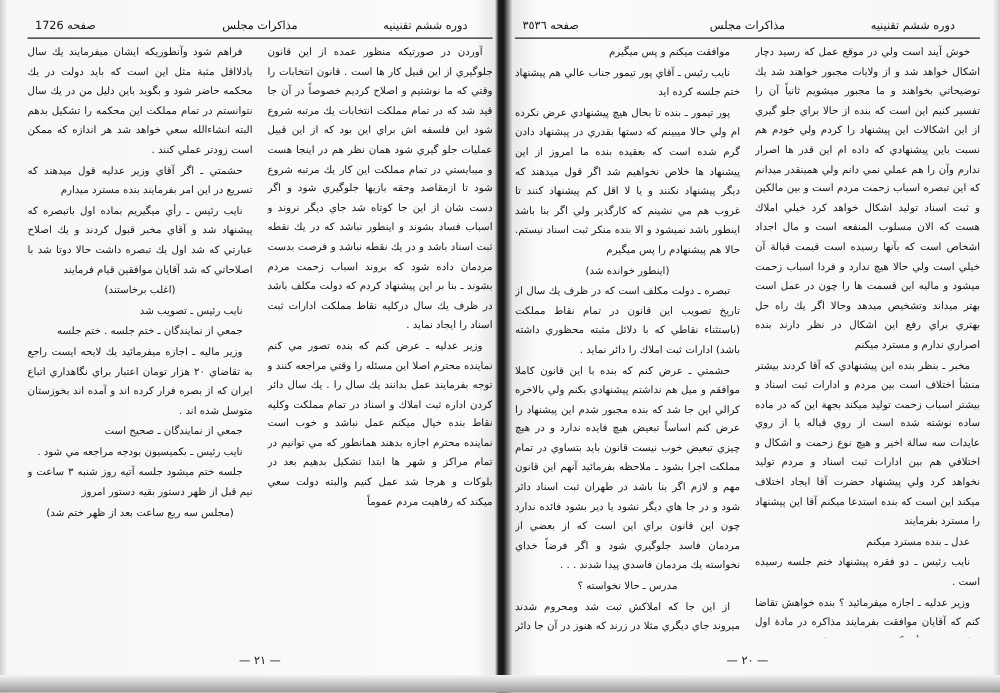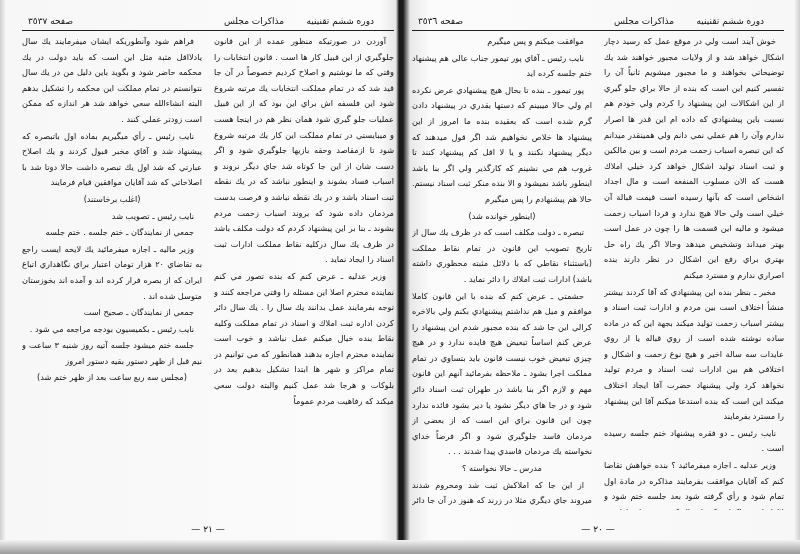--- a/index.html
+++ b/index.html
@@ -4,48 +4,49 @@
 <style>
   html,body{margin:0;padding:0;}
   body{width:800px;height:554px;background:#d9d9d9;overflow:hidden;position:relative;font-family:"DejaVu Sans",sans-serif;}
   .spread{position:absolute;left:0;top:0;width:800px;height:554px;background:linear-gradient(90deg,#cfcfcf 0,#f7f7f7 6px,#fbfbfb 380px,#e6e6e6 396px,#1a1a1a 399px,#1a1a1a 403px,#e8e8e8 410px,#fbfbfb 430px,#f7f7f7 794px,#cfcfcf 800px);}
   .page{position:absolute;top:0;height:540px;}
   .page.left{left:22px;width:372px;}
   .page.right{left:412px;width:372px;}
   .running-head{position:absolute;top:14px;left:0;right:0;height:16px;border-bottom:1.5px solid #222;direction:rtl;font-size:9px;color:#111;}
   .running-head span{position:absolute;top:2px;white-space:nowrap;}
   .rh-session{right:20px;}
-  .rh-title{left:50%;transform:translateX(-50%);margin-left:46px;}
+  .rh-title{left:50%;transform:translateX(-50%);}
   .rh-page{left:6px;}
   .cols{position:absolute;top:34px;left:0;right:0;bottom:30px;display:flex;flex-direction:row-reverse;gap:12px;}
   .col{flex:1;direction:rtl;text-align:justify;font-size:8.2px;line-height:15.6px;color:#151515;overflow:hidden;}
   .col p{margin:0 0 1px 0;text-indent:8px;}
   .col p.center{text-align:center;text-indent:0;}
   .col p.speaker{text-indent:8px;}
   .folio{position:absolute;bottom:6px;left:50%;transform:translateX(-50%);font-size:9px;color:#111;white-space:nowrap;}
   .bottom-shadow{position:absolute;left:0;right:0;bottom:0;height:14px;background:linear-gradient(180deg,#f3f3f3 0,#9a9a9a 100%);}
 </style>
 </head>
 <body>
 
 <div class="spread">
 
   <div class="page left">
     <div class="running-head">
       <span class="rh-session">دوره ششم تقنينيه</span>
       <span class="rh-title">مذاكرات مجلس</span>
-      <span class="rh-page">صفحه ٣٥٣٧</span>
+      <span class="rh-page">صفحه 1726</span>
     </div>
     <div class="cols">
       <div class="col">
         <p>آوردن در صورتيكه منظور عمده از اين قانون جلوگيري از اين قبيل كار ها است . قانون انتخابات را وقتي كه ما نوشتيم و اصلاح كرديم خصوصاً در آن جا قيد شد كه در تمام مملكت انتخابات يك مرتبه شروع شود اين فلسفه اش براي اين بود كه از اين قبيل عمليات جلو گيري شود همان نظر هم در اينجا هست و ميبايستي در تمام مملكت اين كار يك مرتبه شروع شود تا ازمقاصد وحقه بازيها جلوگيري شود و اگر دست شان از اين جا كوتاه شد جاي ديگر نروند و اسباب فساد بشوند و اينطور نباشد كه در يك نقطه ثبت اسناد باشد و در يك نقطه نباشد و فرصت بدست مردمان داده شود كه بروند اسباب زحمت مردم بشوند ـ بنا بر اين پيشنهاد كردم كه دولت مكلف باشد در ظرف يك سال دركليه نقاط مملكت ادارات ثبت اسناد را ايجاد نمايد .</p>
         <p>وزير عدليه ـ عرض كنم كه بنده تصور مي كنم نماينده محترم اصلا اين مسئله را وقتي مراجعه كنند و توجه بفرمايند عمل بدانند يك سال را . يك سال دائر كردن اداره ثبت املاك و اسناد در تمام مملكت وكليه نقاط بنده خيال ميكنم عمل نباشد و خوب است نماينده محترم اجازه بدهند همانطور كه مي توانيم در تمام مراكز و شهر ها ابتدا تشكيل بدهيم بعد در بلوكات و هرجا شد عمل كنيم والبته دولت سعي ميكند كه رفاهيت مردم عموماً</p>
       </div>
       <div class="col">
         <p>فراهم شود وآنطوريكه ايشان ميفرمايند يك سال يادلااقل مثبة مثل اين است كه بايد دولت در يك محكمه حاضر شود و بگويد باين دليل من در يك سال نتوانستم در تمام مملكت اين محكمه را تشكيل بدهم البته انشاءالله سعي خواهد شد هر اندازه كه ممكن است زودتر عملي كنند .</p>
+        <p class="speaker">حشمتي ـ اگر آقاي وزير عدليه قول ميدهند كه تسريع در اين امر بفرمايند بنده مسترد ميدارم</p>
         <p class="speaker">نايب رئيس ـ رأي ميگيريم بماده اول باتبصره كه پيشنهاد شد و آقاي مخبر قبول كردند و يك اصلاح عبارتي كه شد اول يك تبصره داشت حالا دوتا شد با اصلاحاتي كه شد آقايان موافقين قيام فرمايند</p>
         <p class="center">(اغلب برخاستند)</p>
         <p class="speaker">نايب رئيس ـ تصويب شد</p>
         <p class="speaker">جمعي از نمايندگان ـ ختم جلسه . ختم جلسه</p>
         <p class="speaker">وزير ماليه ـ اجازه ميفرمائيد يك لايحه ايست راجع به تقاضاي ٢٠ هزار تومان اعتبار براي نگاهداري اتباع ايران كه از بصره فرار كرده اند و آمده اند بخوزستان متوسل شده اند .</p>
         <p class="speaker">جمعي از نمايندگان ـ صحيح است</p>
         <p class="speaker">نايب رئيس ـ بكميسيون بودجه مراجعه مي شود .</p>
         <p class="speaker">جلسه ختم ميشود جلسه آتيه روز شنبه ٣ ساعت و نيم قبل از ظهر دستور بقيه دستور امروز</p>
         <p class="center">(مجلس سه ربع ساعت بعد از ظهر ختم شد)</p>
       </div>
@@ -56,20 +57,21 @@
   <div class="page right">
     <div class="running-head">
       <span class="rh-session">دوره ششم تقنينيه</span>
       <span class="rh-title">مذاكرات مجلس</span>
       <span class="rh-page">صفحه ٣٥٣٦</span>
     </div>
     <div class="cols">
       <div class="col">
         <p>خوش آيند است ولي در موقع عمل كه رسيد دچار اشكال خواهد شد و از ولايات مجبور خواهند شد يك توضيحاتي بخواهند و ما مجبور ميشويم ثانياً آن را تفسير كنيم اين است كه بنده از حالا براي جلو گيري از اين اشكالات اين پيشنهاد را كردم ولي خودم هم نسبت باين پيشنهادي كه داده ام اين قدر ها اصرار ندارم وآن را هم عملي نمي دانم ولي همينقدر ميدانم كه اين تبصره اسباب زحمت مردم است و بين مالكين و ثبت اسناد توليد اشكال خواهد كرد خيلي املاك هست كه الان مسلوب المنفعه است و مال اجداد اشخاص است كه بآنها رسيده است قيمت قبالة آن خيلي است ولي حالا هيچ ندارد و فردا اسباب زحمت ميشود و ماليه اين قسمت ها را چون در عمل است بهتر ميداند وتشخيص ميدهد وحالا اگر يك راه حل بهتري براي رفع اين اشكال در نظر دارند بنده اصراري ندارم و مسترد ميكنم</p>
         <p class="speaker">مخبر ـ بنظر بنده اين پيشنهادي كه آقا كردند بيشتر منشأ اختلاف است بين مردم و ادارات ثبت اسناد و بيشتر اسباب زحمت توليد ميكند بجهة اين كه در ماده ساده نوشته شده است از روي قباله يا از روي عايدات سه سالة اخير و هيچ نوع زحمت و اشكال و اختلافي هم بين ادارات ثبت اسناد و مردم توليد نخواهد كرد ولي پيشنهاد حضرت آقا ايجاد اختلاف ميكند اين است كه بنده استدعا ميكنم آقا اين پيشنهاد را مسترد بفرمايند</p>
+        <p class="speaker">عدل ـ بنده مسترد ميكنم</p>
         <p class="speaker">نايب رئيس ـ دو فقره پيشنهاد ختم جلسه رسيده است .</p>
         <p class="speaker">وزير عدليه ـ اجازه ميفرمائيد ؟ بنده خواهش تقاضا كنم كه آقايان موافقت بفرمايند مذاكره در مادة اول تمام شود و رأي گرفته شود بعد جلسه ختم شود و لااقل اين مذاكراتي كه تا بحال كرديم در مادة اول بي نتيجه نماند .</p>
 
       </div>
       <div class="col">
         <p>موافقت ميكنم و پس ميگيرم</p>
         <p class="speaker">نايب رئيس ـ آقاي پور تيمور جناب عالي هم پيشنهاد ختم جلسه كرده ايد</p>
         <p class="speaker">پور تيمور ـ بنده تا بحال هيچ پيشنهادي عرض نكرده ام ولي حالا ميبينم كه دستها بقدري در پيشنهاد دادن گرم شده است كه بعقيده بنده ما امروز از اين پيشنهاد ها خلاص نخواهيم شد اگر قول ميدهند كه ديگر پيشنهاد نكنند و يا لا اقل كم پيشنهاد كنند تا غروب هم مي نشينم كه كارگذير ولي اگر بنا باشد اينطور باشد نميشود و الا بنده منكر ثبت اسناد نيستم. حالا هم پيشنهادم را پس ميگيرم</p>
         <p class="center">(اينطور خوانده شد)</p>
         <p class="speaker">تبصره ـ دولت مكلف است كه در ظرف يك سال از تاريخ تصويب اين قانون در تمام نقاط مملكت (باستثناء نقاطي كه با دلائل مثبته محظوري داشته باشد) ادارات ثبت املاك را دائر نمايد .</p>

